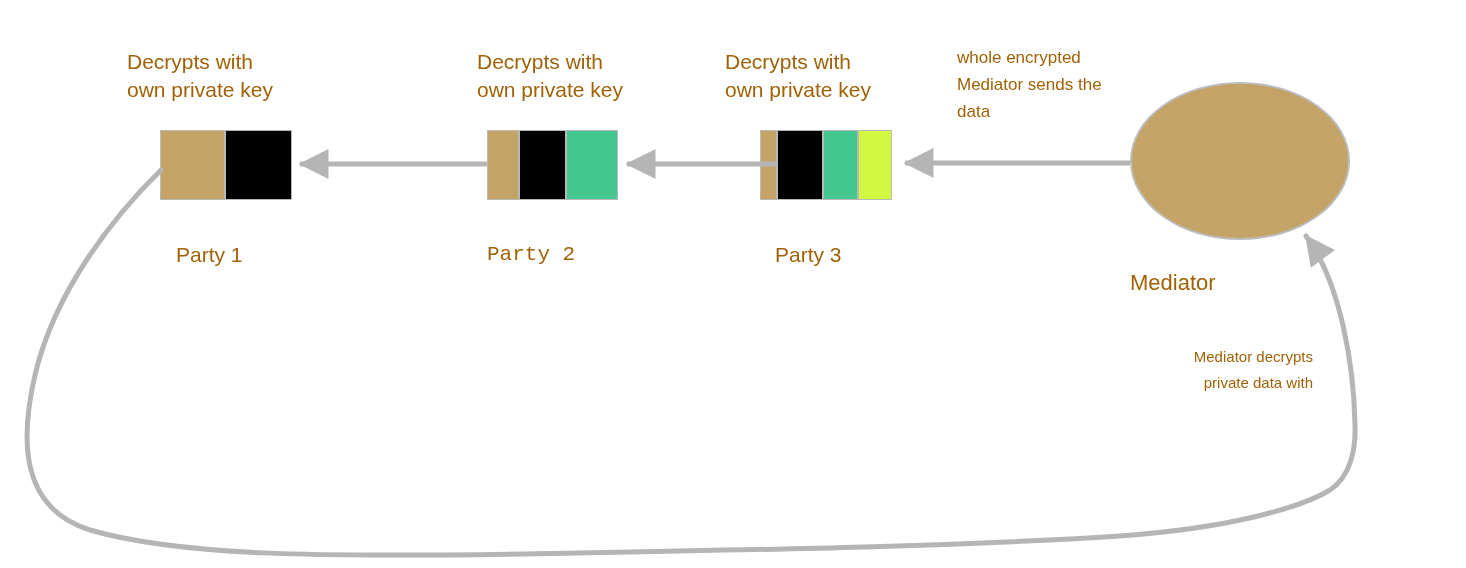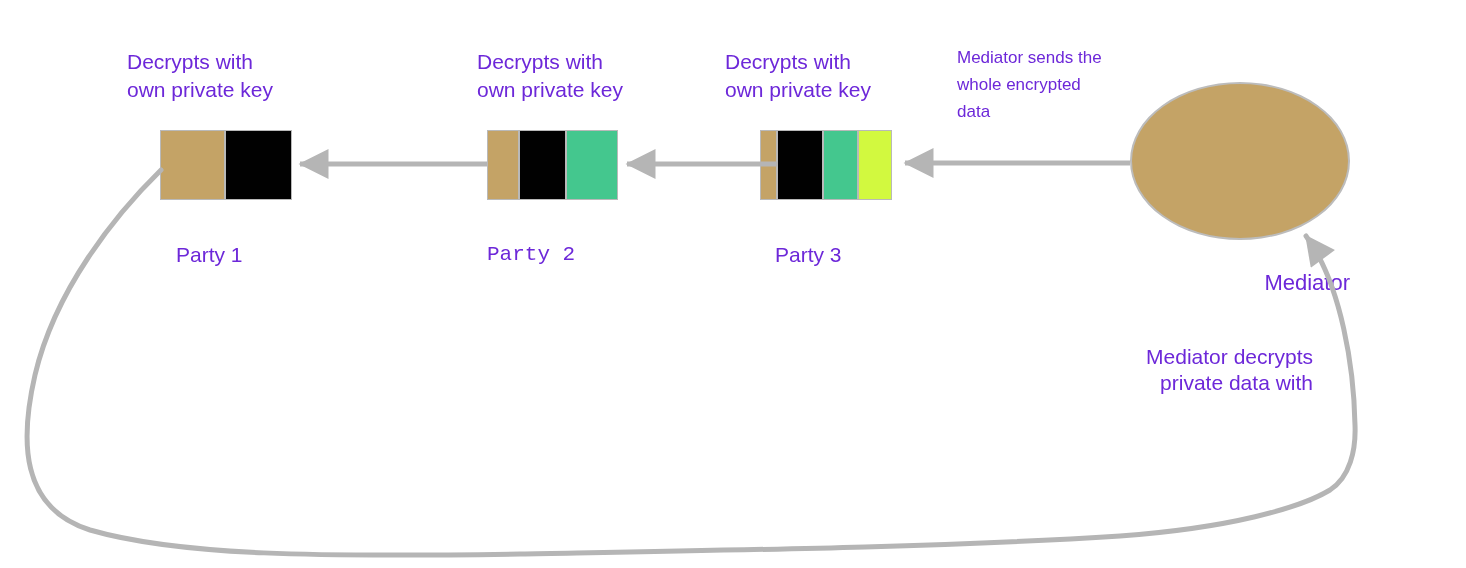--- a/index.html
+++ b/index.html
@@ -43,57 +43,57 @@
     text-align: left;
     top: 243px;
   }
   .ellipse {
     box-sizing: border-box;
     border-radius: 50%;
     border: 2px solid #bcbcbc;
   }
   .mediator-label {
     font-size: 22px;
-    text-align: right;
+    text-align: left;
   }
   .compute-note {
-    font-size: 21px;
+    font-size: 15px;
     line-height: 26px;
     text-align: right;
     white-space: nowrap;
   }
   .compute-note span { display: block; }
   #arrow-layer {
     position: absolute;
     left: 0;
     top: 0;
     pointer-events: none;
   }
 </style>
 </head>
 <body>
 
-<div id="stage" style="color: #6d28d9;">
+<div id="stage" style="color: #a16207;">
 
   <div class="abs note" style="left:127px; top:48px;">
     <span>Decrypts with</span>
     <span>own private key</span>
   </div>
   <div class="abs note" style="left:477px; top:48px;">
     <span>Decrypts with</span>
     <span>own private key</span>
   </div>
   <div class="abs note" style="left:725px; top:48px;">
     <span>Decrypts with</span>
     <span>own private key</span>
   </div>
 
   <div class="abs small-note" style="left:957px; top:44px;">
+    <span>whole encrypted</span>
     <span>Mediator sends the</span>
-    <span>whole encrypted</span>
     <span>data</span>
   </div>
 
   <div class="abs party-box" style="left:160px;">
     <div class="seg" style="width: 65px; background-color: rgb(196, 163, 102);"></div>
     <div class="seg" style="width: 67px; background-color: rgb(1, 1, 1);"></div>
   </div>
 
   <div class="abs party-box" style="left:487px;">
     <div class="seg" style="width: 32px; background-color: rgb(196, 163, 102);"></div>

